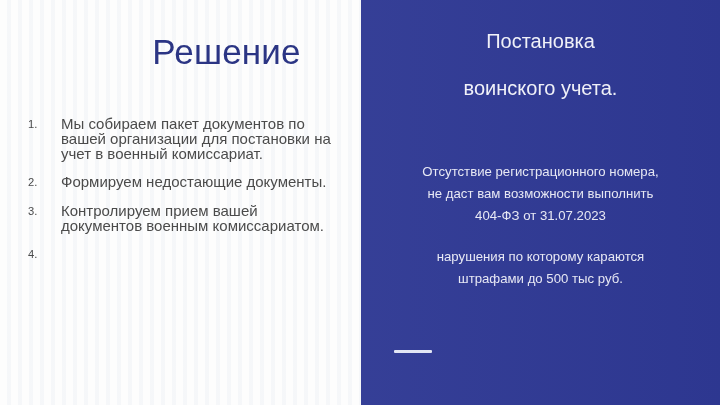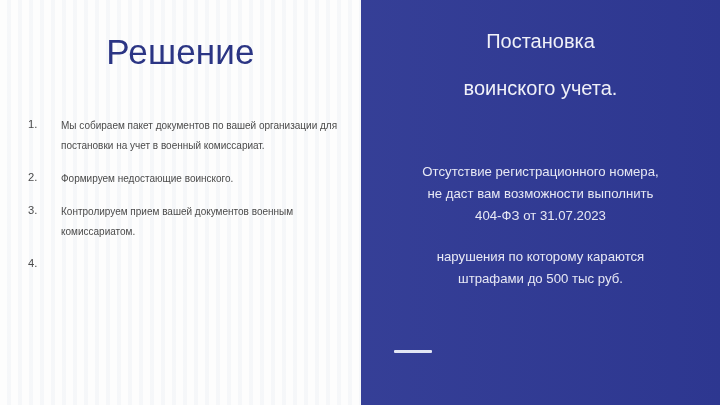--- a/index.html
+++ b/index.html
@@ -45,20 +45,21 @@
     position: absolute;
     left: 0;
     top: 33px;
     width: 361px;
     text-align: center;
     color: #2b3584;
     font-size: 35px;
     font-weight: 400;
     letter-spacing: 0.2px;
     line-height: 1.1;
+    padding-left: 46px;
   }
 
   #steps-list {
     position: absolute;
     left: 28px;
     top: 116px;
     width: 312px;
   }
   .step-item {
     display: flex;
@@ -68,22 +69,22 @@
   .step-num {
     width: 33px;
     flex: 0 0 33px;
     color: #4b4b4b;
     font-size: 11.2px;
     line-height: 16.3px;
   }
   .step-text {
     flex: 1 1 auto;
     color: #4b4b4b;
-    font-size: 10px;
-    line-height: 20px;
+    font-size: 15px;
+    line-height: 15px;
   }
 
   
   #right-panel {
     position: absolute;
     left: 361px;
     top: 0;
     width: 359px;
     height: 405px;
     background: #2e3893;
@@ -155,21 +156,21 @@
 
     <div id="steps-list">
 
       <div class="step-item">
         <span class="step-num">1.</span>
         <span class="step-text">Мы собираем пакет документов по вашей организации для постановки на учет в военный комиссариат.</span>
       </div>
 
       <div class="step-item">
         <span class="step-num">2.</span>
-        <span class="step-text">Формируем недостающие воинского.</span>
+        <span class="step-text">Формируем недостающие документы.</span>
       </div>
 
       <div class="step-item">
         <span class="step-num">3.</span>
         <span class="step-text">Контролируем прием вашей документов военным комиссариатом.</span>
       </div>
 
       <div class="step-item">
         <span class="step-num">4.</span>
       </div>

